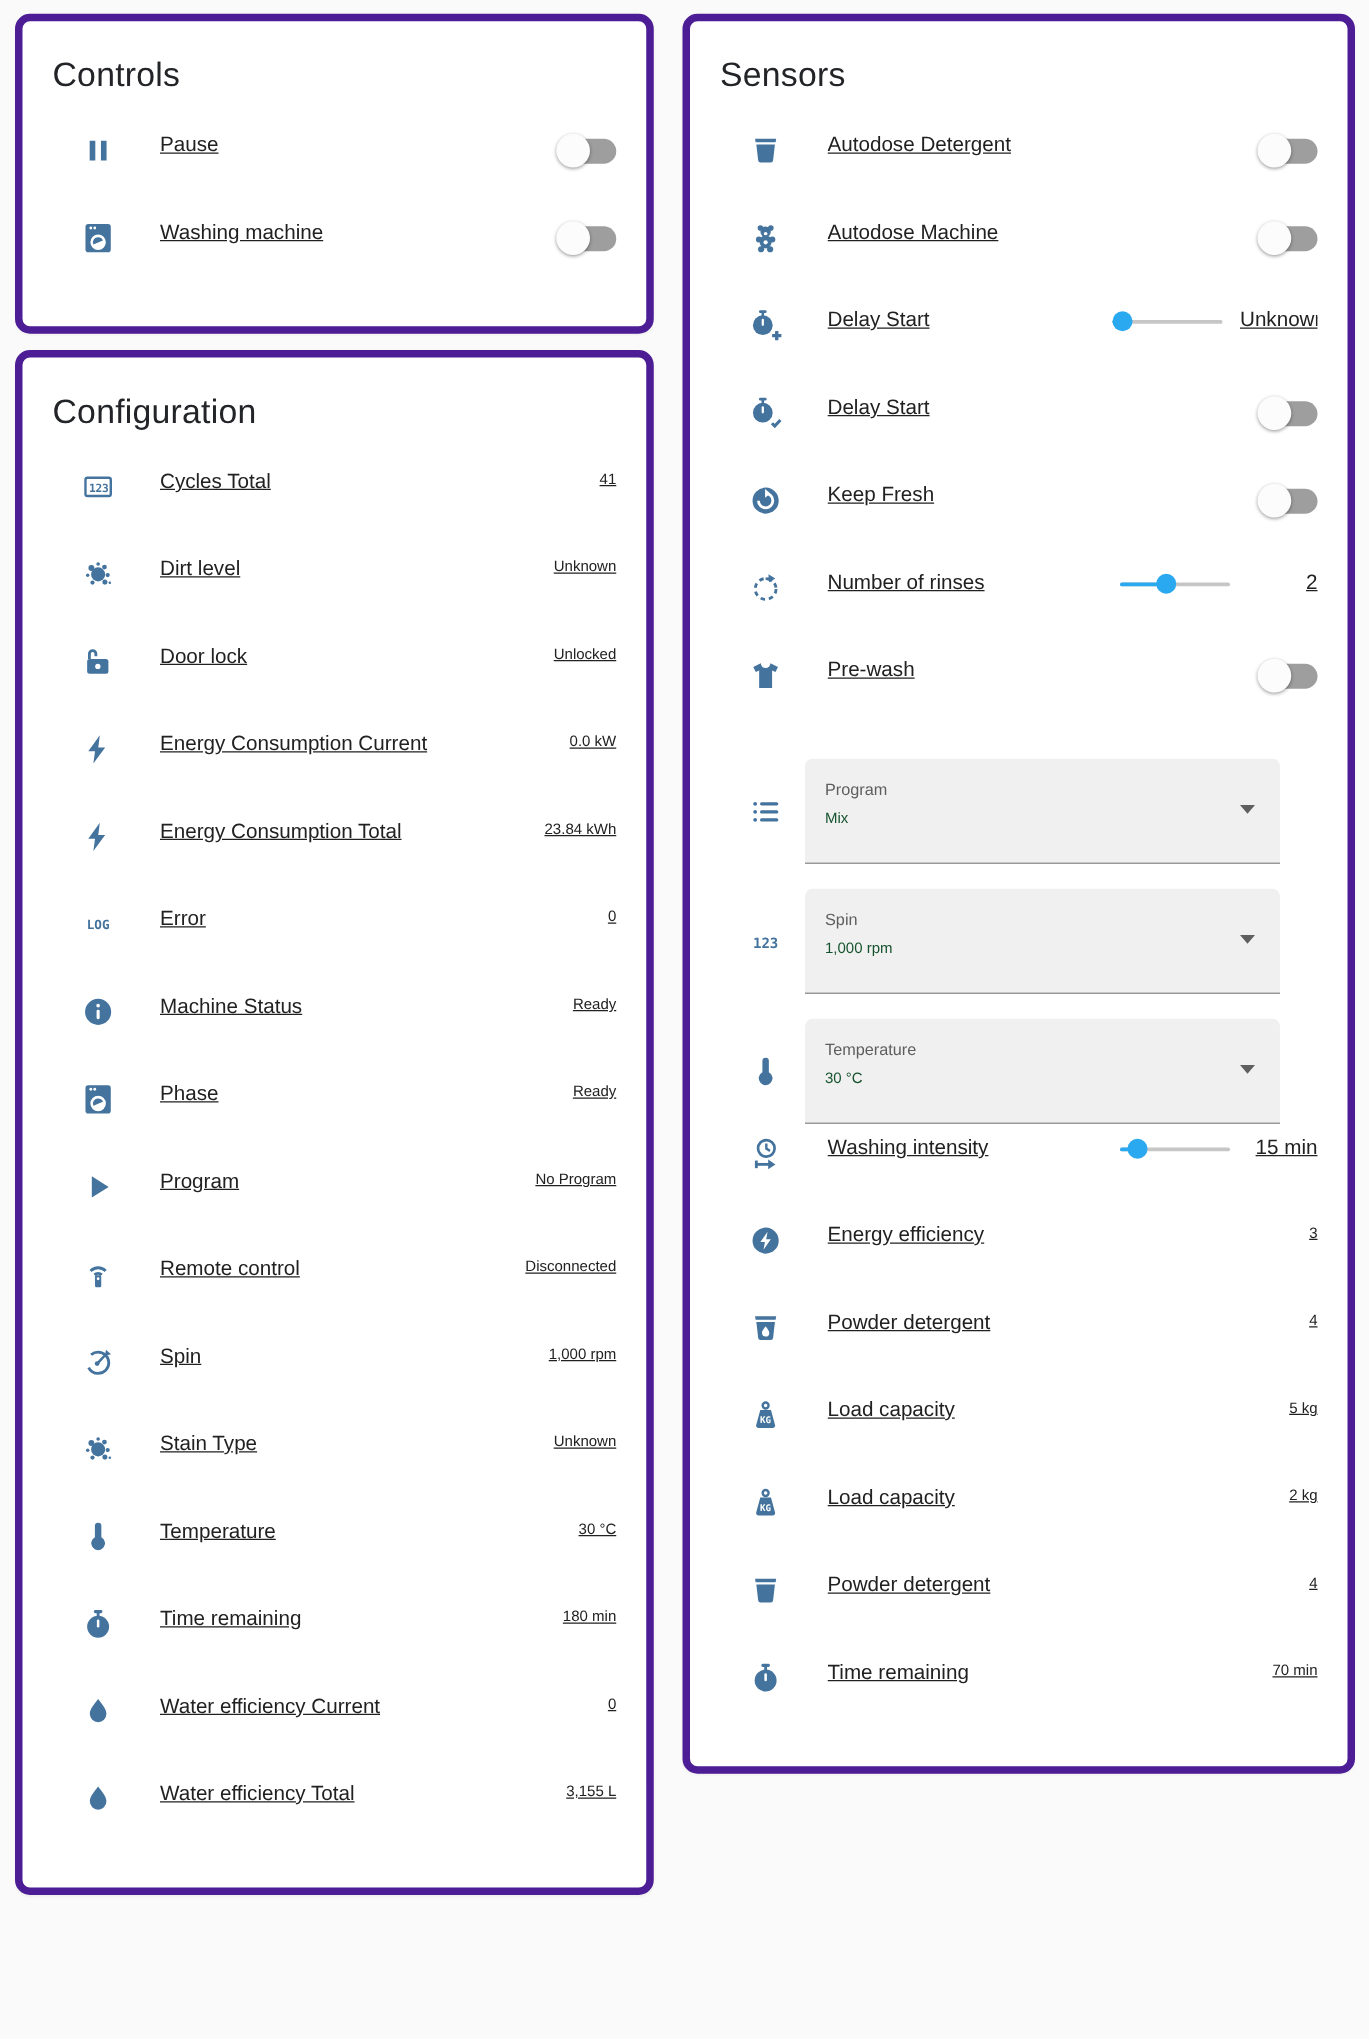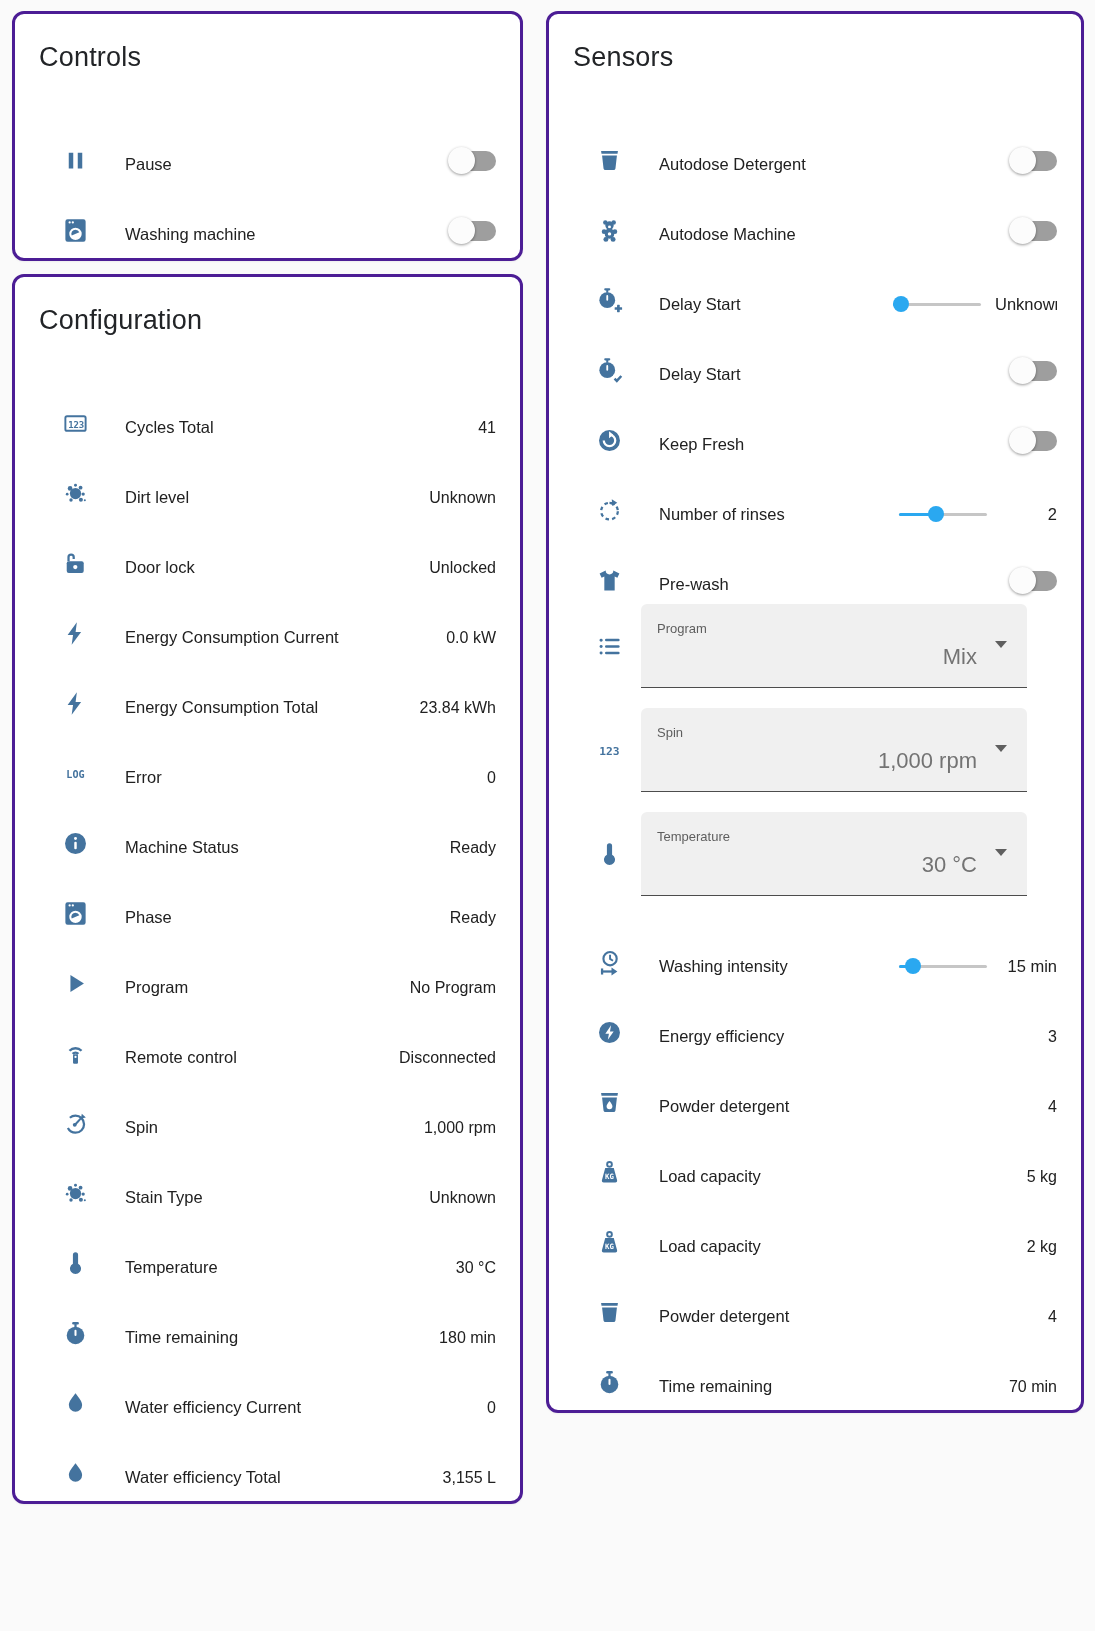--- a/index.html
+++ b/index.html
@@ -1,42 +1,42 @@
 <!DOCTYPE html>
 <html style="--icon-color: #44739e; --slider-color: #2aa8f0; --toggle-track: #9e9e9e; --toggle-thumb: #fcfcfc;"><head>
 <meta charset="utf-8">
 <style>
   html,body{margin:0;padding:0;background:#fafafa;font-family:"Liberation Sans","DejaVu Sans",sans-serif;color:#212121;}
   .page{display:grid;grid-template-columns:511px 538px;gap:13px 23px;padding:11px 12px;align-items:start;width:1095px;box-sizing:border-box;}
   .col{display:flex;flex-direction:column;gap:13px;min-width:0;}
-  .card{background:#fff;border:3px solid #4c1d95;border-radius:12px;box-shadow:0 1px 2px rgba(0,0,0,.05);padding:26px 0 14px;box-sizing:border-box;}
+  .card{background:#fff;border:6px solid #4c1d95;border-radius:12px;box-shadow:0 1px 2px rgba(0,0,0,.05);padding:26px 0 14px;box-sizing:border-box;}
   .card-title{margin:0 0 30px;padding:0 24px;font-size:27px;font-weight:400;line-height:34px;color:#222427;letter-spacing:.2px;}
-  .row{height:70px;display:flex;align-items:flex-end;padding:0 24px 0 44px;}
+  .row{height:70px;display:flex;align-items:flex-start;padding:0 24px 0 44px;text-decoration:underline;}
   .icon{flex:none;width:32px;display:flex;justify-content:center;align-items:center;margin-right:34px;color:var(--icon-color,#44739e);}
   .icon svg{width:27px;height:27px;fill:currentColor;display:block;}
   svg text{font-family:"DejaVu Sans Mono","Liberation Mono",monospace;}
   .label{flex:1;min-width:0;font-size:16.5px;white-space:nowrap;overflow:hidden;}
-  .value{flex:none;margin-left:12px;font-size:16px;text-align:right;white-space:nowrap;}
+  .value{flex:none;margin-left:12px;font-size:12px;text-align:right;white-space:nowrap;}
   
   .toggle{position:relative;flex:none;width:48px;height:27px;margin-left:12px;cursor:pointer;}
   .tg-track{position:absolute;left:9px;top:3.5px;width:39px;height:20px;border-radius:10px;background:var(--toggle-track,#9e9e9e);}
   .tg-thumb{position:absolute;left:0;top:0;width:27px;height:27px;border-radius:50%;background:var(--toggle-thumb,#fcfcfc);box-shadow:0 1px 3px rgba(0,0,0,.4);}
   
   .slider{position:relative;flex:none;width:88px;height:20px;margin-left:8px;cursor:pointer;}
   .sl-track{position:absolute;left:0;right:0;top:8.5px;height:3px;border-radius:2px;background:#c6c6c6;}
   .sl-fill{position:absolute;left:0;top:8.5px;height:3px;border-radius:2px;background:var(--slider-color,#2aa8f0);}
   .sl-knob{position:absolute;top:2px;width:16px;height:16px;border-radius:50%;background:var(--slider-color,#2aa8f0);}
   .sl-value{flex:none;min-width:56px;margin-left:14px;font-size:16.5px;text-align:right;white-space:nowrap;}
   .sl-value.clip{min-width:62px;max-width:62px;overflow:hidden;text-align:left;}
   
   .select-row{display:flex;align-items:center;padding:10px 24px 10px 44px;}
   .select-row .icon{margin-right:16px;}
   .select{position:relative;flex:1;min-width:0;height:84px;margin-right:30px;background:#f0f0f0;border-radius:6px 6px 0 0;border-bottom:1px solid #4c4c4c;padding:17px 50px 0 16px;box-sizing:border-box;cursor:pointer;}
   .sel-label{display:block;font-size:13px;color:#5e5e5e;}
-  .sel-value{display:block;font-size:22px;color:#737373;margin-top:8px;text-align:right;}
+  .sel-value{display:block;font-size:12px;color:#14532d;margin-top:8px;}
   .caret{position:absolute;right:20px;top:37px;width:0;height:0;border:6px solid transparent;border-top:7px solid #5f5f5f;}
 </style>
 </head>
 <body>
 
 <svg width="0" height="0" style="position:absolute" aria-hidden="true">
   <defs>
     <symbol id="i-pause" viewBox="0 0 24 24">
         <path d="M6 5h4v14H6zM14 5h4v14h-4z"></path>
       </symbol>

